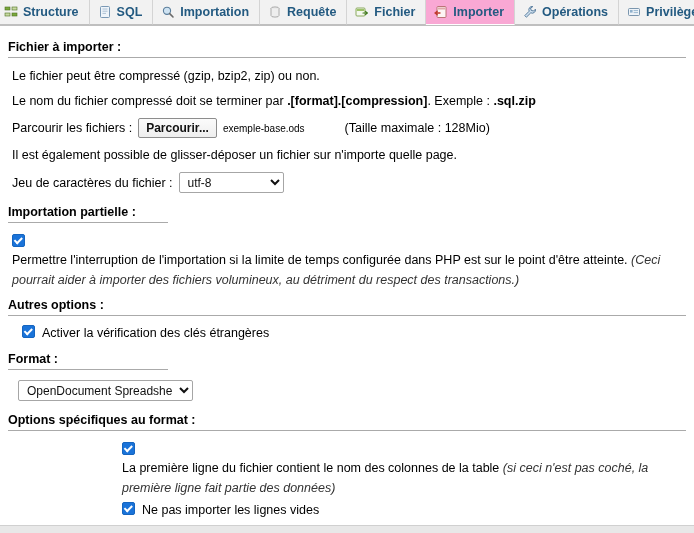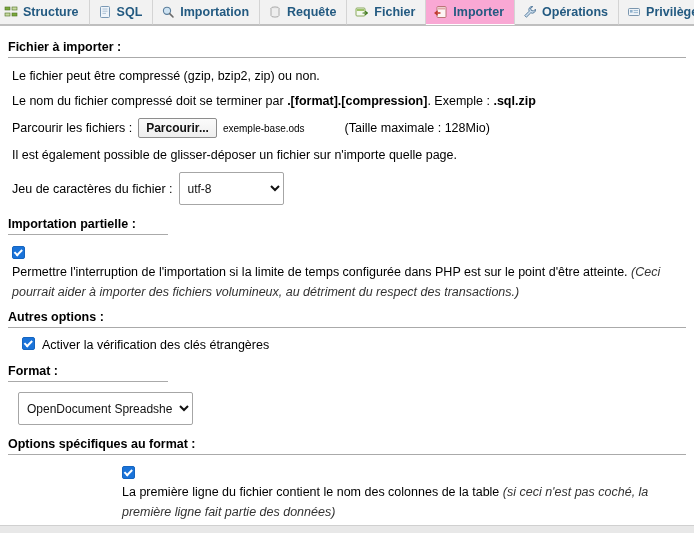--- a/index.html
+++ b/index.html
@@ -110,21 +110,21 @@
   .maxsize { margin-left: 34px; font-size: 12.5px; }
 
   select.combo {
     font-family: "Liberation Sans", sans-serif;
     font-size: 12px;
     padding: 2px 4px;
     border: 1px solid #a6a6a6;
     border-radius: 2px;
     background: #ffffff;
     color: #111;
-    height: 33px;
+    height: 21px;
   }
   select.charset { width: 105px; }
   select.format { width: 175px; margin-left: 10px; }
 
   input.numberbox {
     width: 150px;
     height: 24px;
     border: 1px solid #bdbdbd;
     border-radius: 2px;
     font-family: "Liberation Sans", sans-serif;

